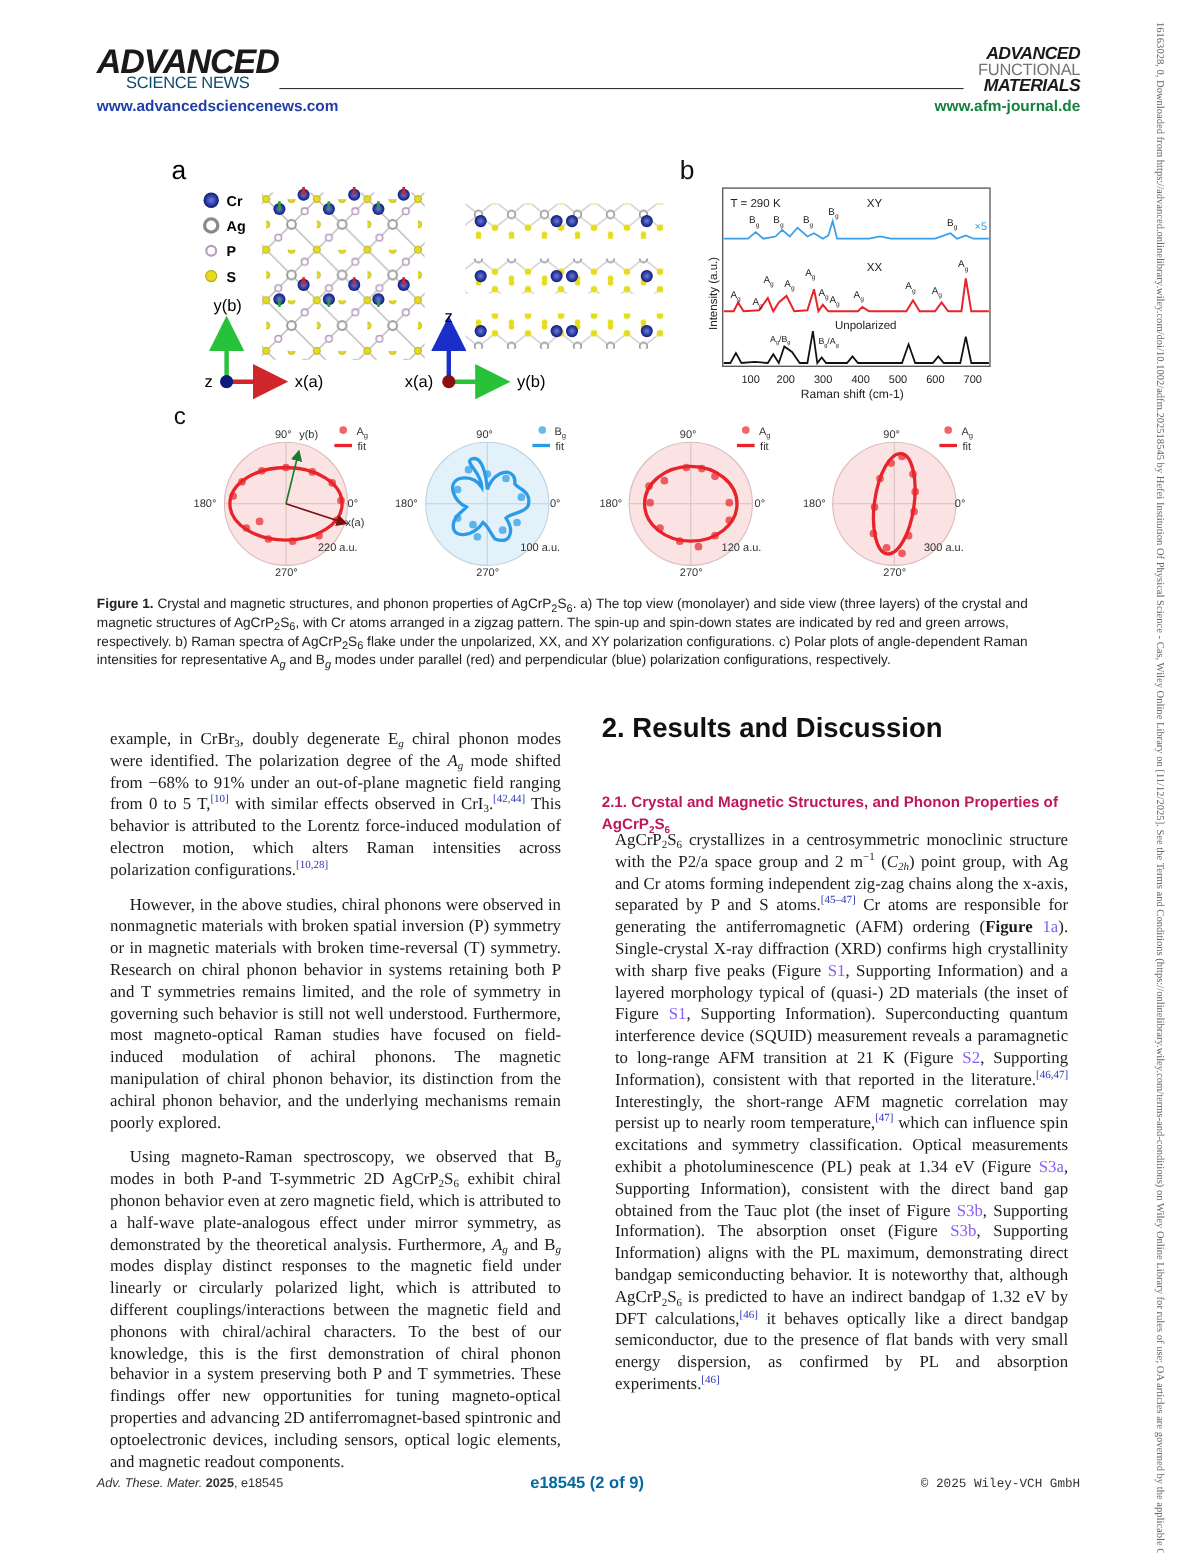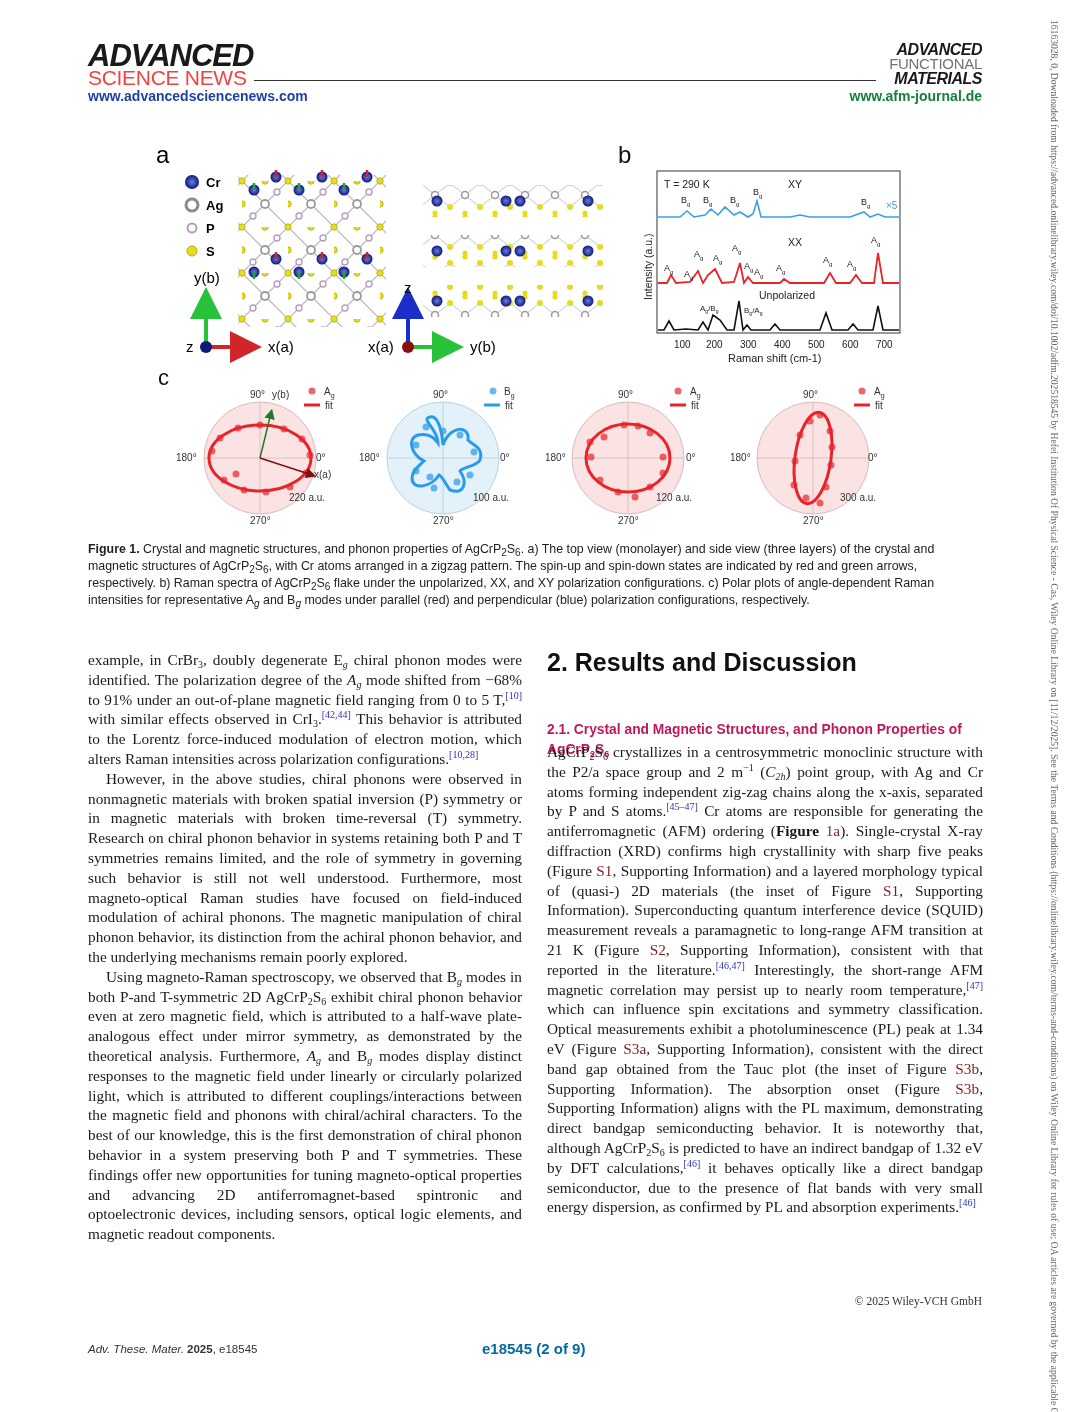--- a/index.html
+++ b/index.html
@@ -1,54 +1,54 @@
 <!DOCTYPE html>
 <html><head>
 <meta charset="utf-8">
 <style>
   * { box-sizing: border-box; margin: 0; padding: 0; }
   body { width: 1074px; height: 1412px; background: #fff; position: relative; overflow: hidden; font-family: "Liberation Serif", serif; color: #1a1a1a; }
   .abs { position: absolute; }
   
   .asn-logo { left: 88px; top: 42px; font-family: "Liberation Sans", sans-serif; line-height: 0.88; }
   .asn-logo .l1 { font-size: 31px; font-weight: bold; font-style: italic; letter-spacing: -1px; color: #1a1a1a; }
-  .asn-logo .l2 { font-size: 21px; color: #ef4444; letter-spacing: -0.3px; }
+  .asn-logo .l2 { font-size: 15px; color: #0c4a6e; letter-spacing: -0.3px; text-align: center; }
   .hdr-rule { left: 254px; top: 80px; width: 622px; height: 1px; background: #333; }
   .afm-logo { right: 92px; top: 42px; text-align: right; font-family: "Liberation Sans", sans-serif; line-height: 0.95; }
   .afm-logo .a1 { font-size: 16px; font-weight: bold; font-style: italic; letter-spacing: -0.5px; }
   .afm-logo .a2 { font-size: 15px; letter-spacing: -0.3px; color: #737373; }
   .afm-logo .a3 { font-size: 16px; font-weight: bold; font-style: italic; letter-spacing: -0.5px; }
   .url-l { left: 88px; top: 88px; font-family: "Liberation Sans", sans-serif; font-size: 14px; color: #1f3fa6; font-weight: bold; }
   .url-r { right: 92px; top: 88px; font-family: "Liberation Sans", sans-serif; font-size: 14px; color: #15803d; font-weight: bold; }
   .side-note { left: 1044px; top: 20px; width: 20px; height: 1380px; writing-mode: vertical-rl; font-size: 9.6px; color: #666; white-space: nowrap; line-height: 20px; }
   
   .fig { left: 150px; top: 135px; width: 780px; height: 400px; }
   .plabel { font-family: "Liberation Sans", sans-serif; font-size: 24px; color: #111; }
   .legend-a { font-family: "Liberation Sans", sans-serif; font-size: 13px; font-weight: bold; color: #222; }
   .ax-t { font-family: "Liberation Sans", sans-serif; font-size: 15px; color: #222; }
   
   .caption { left: 88px; top: 541px; width: 896px; font-family: "Liberation Sans", sans-serif; font-size: 12.4px; line-height: 17px; color: #222; }
   .caption b { font-weight: bold; }
   
   .col { font-size: 15.3px; line-height: 19.8px; text-align: justify; hyphens: manual; color: #1a1a1a; }
-  .col p { margin: 0; font-family: Liberation Serif, serif; }
+  .col p { margin: 12px; font-family: Liberation Serif, serif; }
   .col p.ind { text-indent: 18px; }
   .col-l { left: 88px; top: 650px; width: 434px; }
   .col-r { left: 547px; top: 742px; width: 436px; }
   .cite { color: #2b35b5; font-size: 10px; vertical-align: 6px; line-height: 0; }
-  .link { color: #7f1d1d; }
+  .link { color: #8b5cf6; }
   sub { font-size: 10px; vertical-align: -3px; line-height: 0; }
   sup { font-size: 10px; vertical-align: 6px; line-height: 0; }
   .h2 { left: 547px; top: 648px; font-family: "Liberation Sans", sans-serif; font-size: 25px; font-weight: bold; color: #111; }
   .h3 { left: 547px; top: 720px; width: 440px; font-family: "Liberation Sans", sans-serif; font-size: 13.8px; font-weight: bold; line-height: 20px; color: #be185d; }
   .h3 sub { font-size: 9px; }
   
   .foot-l { left: 88px; top: 1343px; font-family: "Liberation Sans", sans-serif; font-size: 11.5px; color: #333; }
   .foot-c { left: 482px; top: 1340px; font-family: "Liberation Sans", sans-serif; font-size: 15px; font-weight: bold; color: #0369a1; }
-  .foot-r { right: 92px; top: 1295px; font-family: Liberation Serif, serif; font-size: 11.5px; color: #333; }
+  .foot-r { right: 92px; top: 1343px; font-family: Liberation Mono, monospace; font-size: 11.5px; color: #333; }
 </style>
 </head>
 <body>
 
 <div class="abs asn-logo">
   <div class="l1">ADVANCED</div>
   <div class="l2">SCIENCE NEWS</div>
 </div>
 <div class="abs hdr-rule"></div>
 <div class="abs afm-logo">

